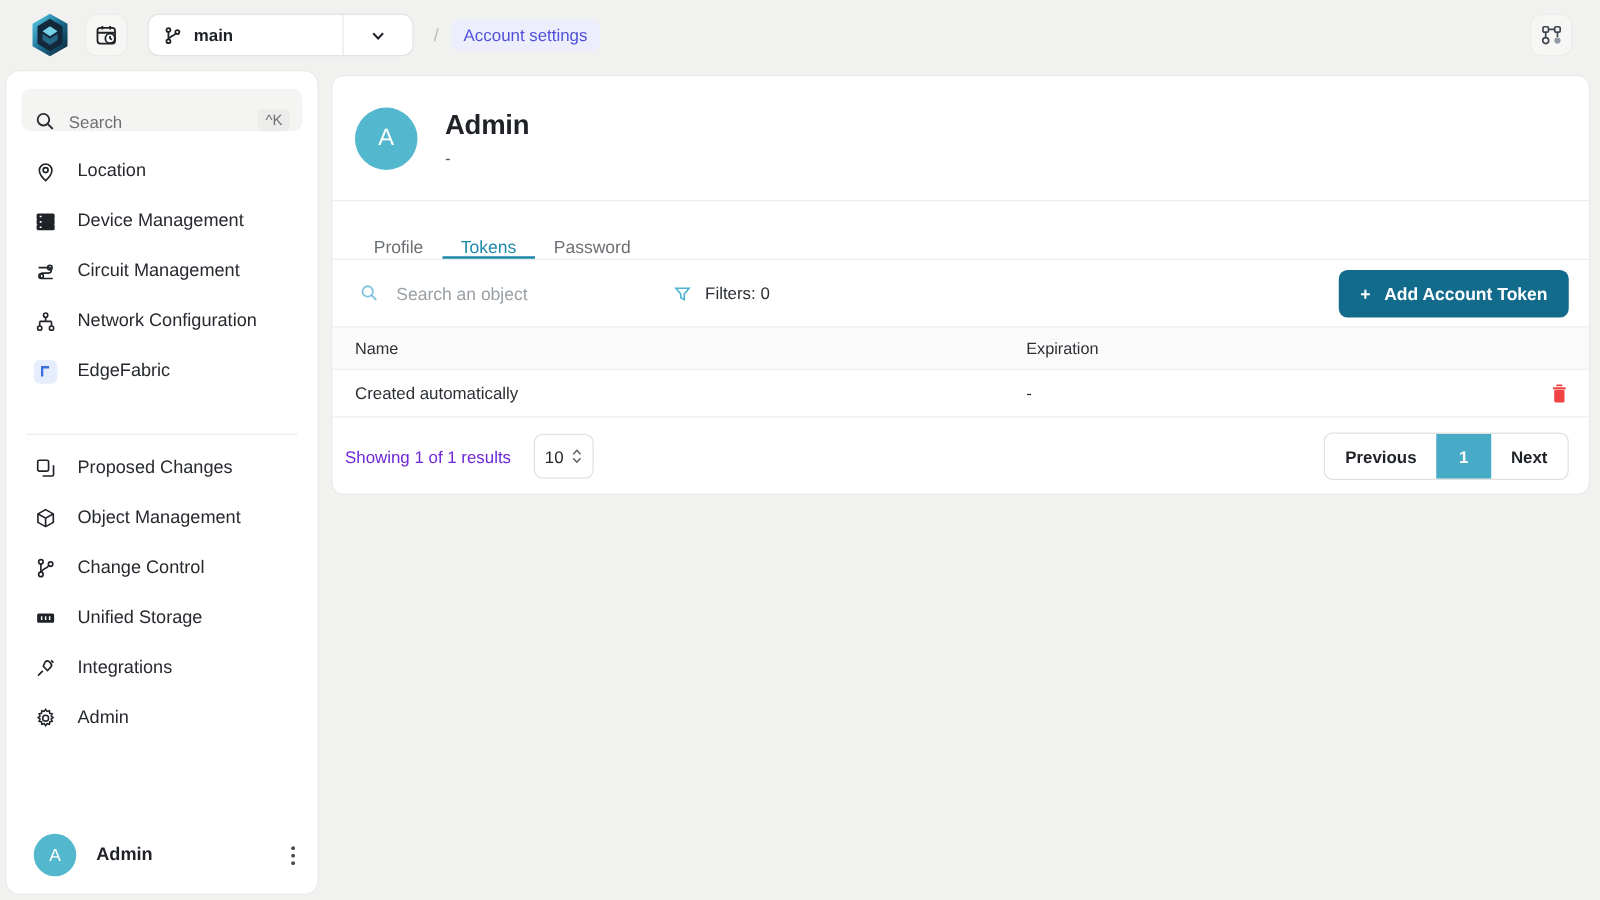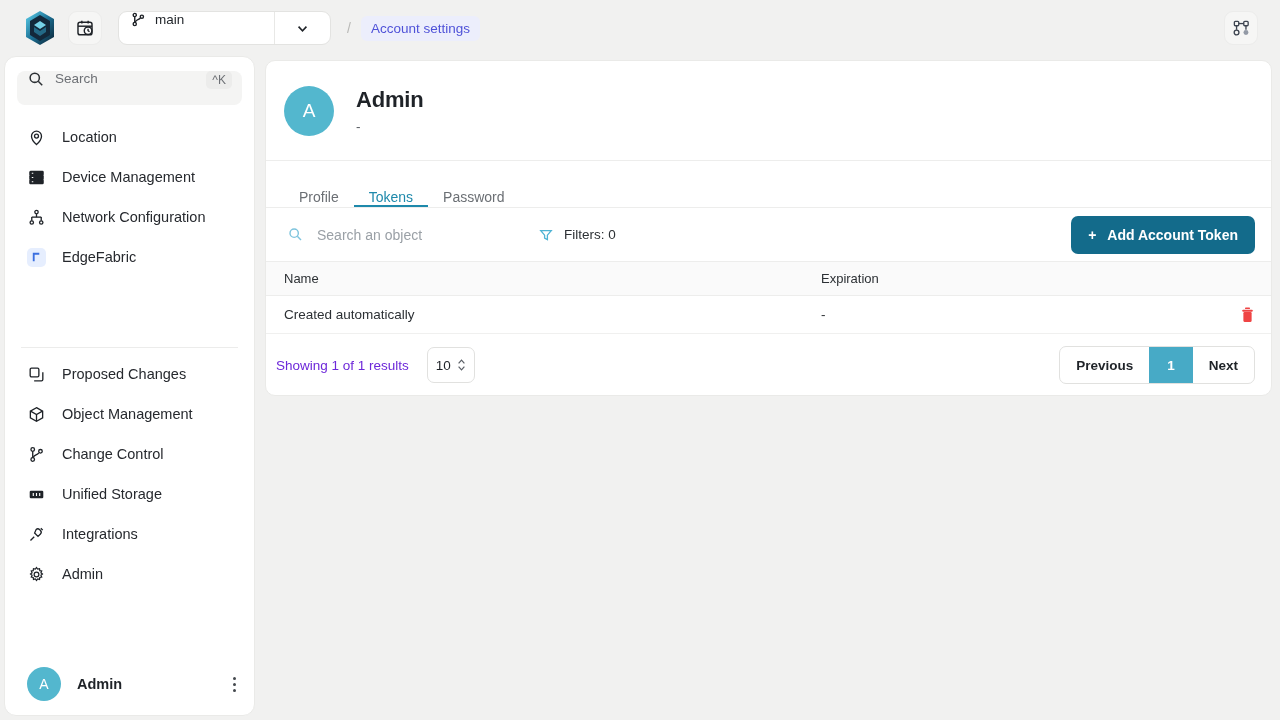--- a/index.html
+++ b/index.html
@@ -25,22 +25,22 @@
     display: flex; align-items: center; justify-content: center;
     cursor: pointer;
   }
   #history-btn { margin-left: 10px; }
   #branch-wrap {
     margin-left: 16px; height: 34px; display: flex; align-items: stretch;
     border: 1px solid #e3e3e1; border-radius: 9px; background: #fff;
     overflow: hidden;
   }
   #branch-main {
-    display: flex; gap: 9px;
-    padding: 0 14px 0 12px; width: 155px; cursor: pointer;
+    display: flex; align-items: center; gap: 9px;
+    padding: 0 14px 0 12px; width: 155px; cursor: pointer; font-weight: bold;
   }
   #branch-label { font-size: 13.5px; color: #1f2328; }
   #branch-caret {
     width: 56px; border-left: 1px solid #e8e8e6;
     display: flex; align-items: center; justify-content: center; cursor: pointer;
   }
   #bc-slash { margin-left: 16px; color: #b9b9b6; font-size: 14px; }
   #bc-badge {
     margin-left: 10px; padding: 5px 10px; border-radius: 6px;
     background: #eceefc; color: #4f52d8; font-size: 13.5px; cursor: pointer;
@@ -49,21 +49,21 @@
 
   
   #sidebar {
     position: absolute; left: 4px; top: 56px; width: 251px; height: 660px;
     background: #fff; border: 1px solid #eaeae8;
     border-radius: 12px;
     display: flex; flex-direction: column;
   }
   #side-search {
     margin: 14px 12px 6px 12px; height: 34px; border-radius: 8px;
-    background: #f4f4f3; display: flex; align-items: flex-start;
+    background: #f4f4f3; display: flex; align-items: flex-end;
     padding: 0 10px 0 11px; cursor: text;
   }
   #side-search-text { flex: 1; margin-left: 11px; font-size: 13.5px; color: #6d7075; }
   #side-search-kbd {
     font-size: 12px; color: #6d7075; background: #ececeb;
     padding: 2px 6px; border-radius: 5px;
   }
 
   #nav-scroll {
     margin-top: 6px; height: 224px; overflow: hidden; position: relative;
@@ -245,20 +245,30 @@
         <svg width="17" height="17" viewBox="0 0 18 18" fill="none" stroke="#1f2328" stroke-width="1.3">
           <rect x="2" y="2.6" width="14" height="3.9" rx=".7" fill="#1f2328"></rect>
           <rect x="2" y="7.1" width="14" height="3.9" rx=".7" fill="#1f2328"></rect>
           <rect x="2" y="11.6" width="14" height="3.9" rx=".7" fill="#1f2328"></rect>
           <path d="M4 4.5 h1.6 M4 9 h1.6 M4 13.5 h1.6" stroke="#fff"></path>
         </svg>
       </span>
       <span class="nav-label">Device Management</span>
     </div>
 
+    <div class="nav-item">
+      <span class="nav-ico">
+        <svg width="17" height="17" viewBox="0 0 18 18" fill="none" stroke="#1f2328" stroke-width="1.4">
+          <path d="M3 5.4 H11.5 A2.3 2.3 0 0 1 11.5 10 H6.5 A2.3 2.3 0 0 0 6.5 14.6 H15"></path>
+          <circle cx="12.6" cy="5.4" r="1.9"></circle>
+            <circle cx="5.2" cy="12.6" r="1.9"></circle>
+        </svg>
+      </span>
+      <span class="nav-label">Circuit Management</span>
+    </div>
 
     <div class="nav-item">
       <span class="nav-ico">
         <svg width="17" height="17" viewBox="0 0 18 18" fill="none" stroke="#1f2328" stroke-width="1.4">
           <circle cx="9" cy="3.3" r="1.8"></circle>
             <circle cx="4" cy="14.3" r="1.8"></circle>
             <circle cx="14" cy="14.3" r="1.8"></circle>
           <path d="M9 5.1 V8.6"></path>
             <path d="M4 8.6 H14"></path>
             <path d="M4 8.6 V12.5"></path>

